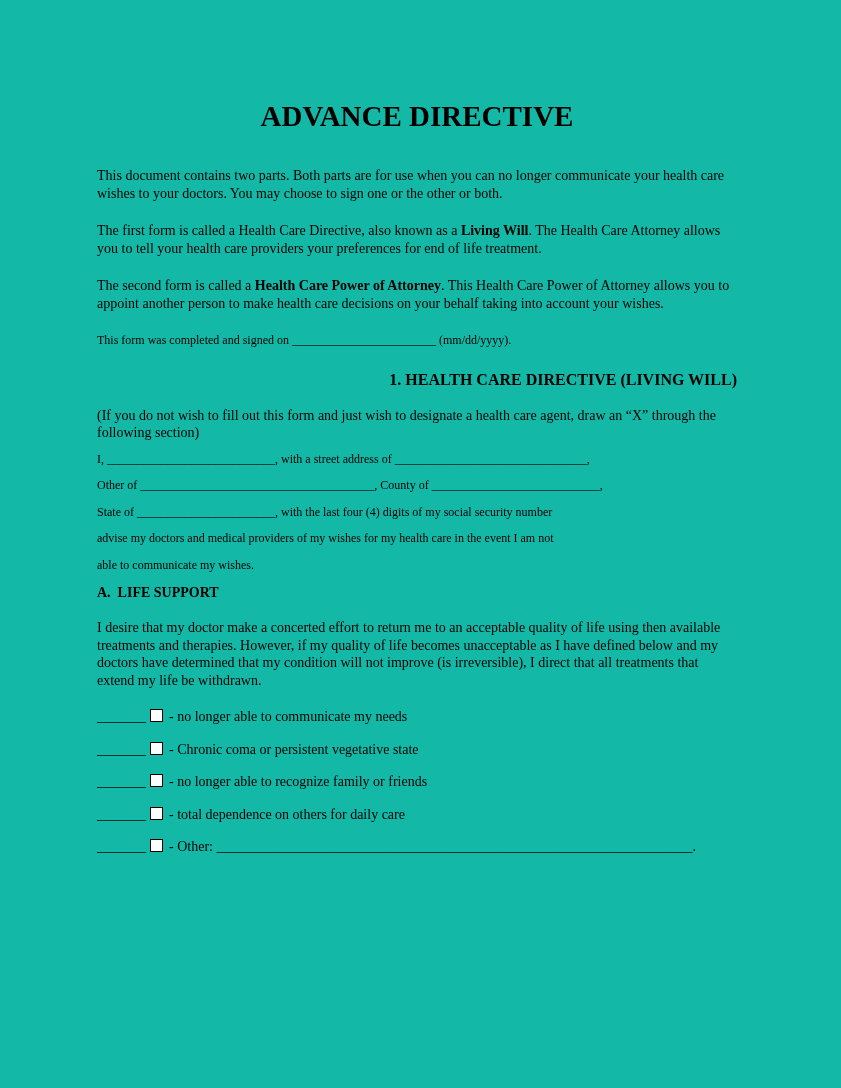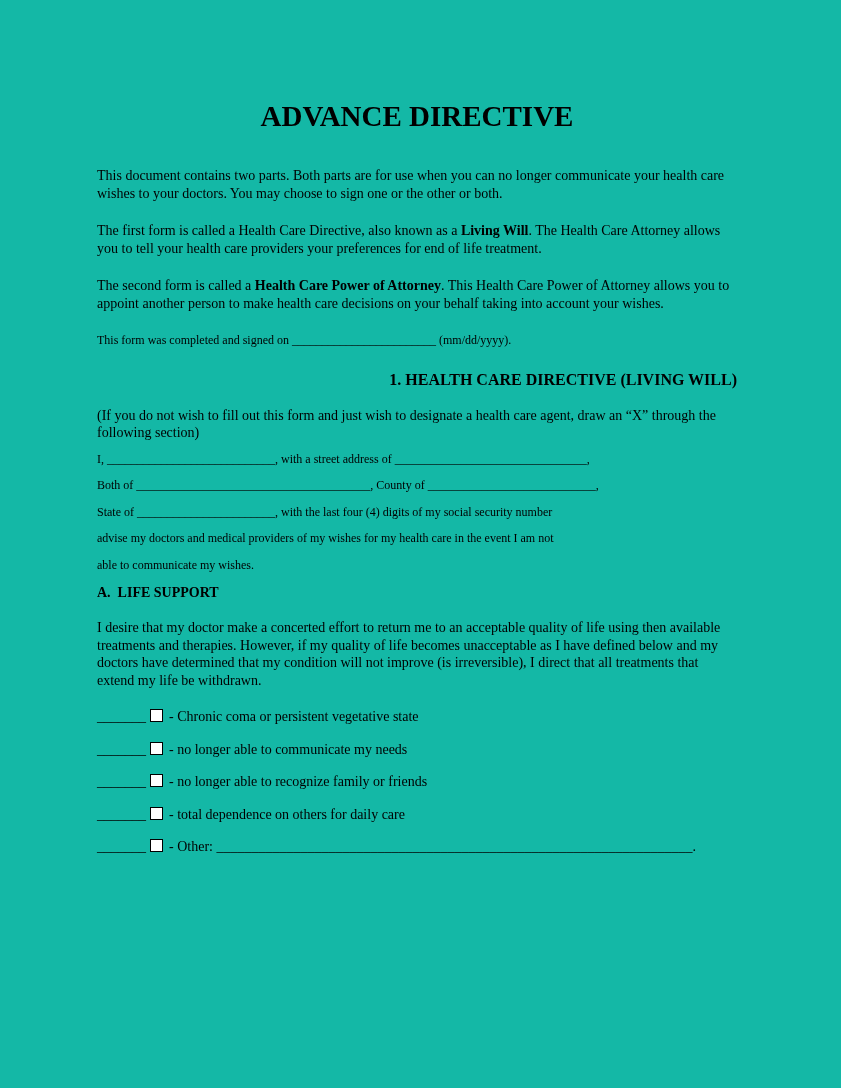--- a/index.html
+++ b/index.html
@@ -114,34 +114,34 @@
     <p class="para mt-20"><span class="t">The second form is called a </span><strong>Health Care Power of Attorney</strong><span class="t">. This Health Care Power of Attorney allows you to appoint another person to make health care decisions on your behalf taking into account your wishes.</span></p>
 
     <div class="line signed-line"><span class="t">This form was completed and signed on </span><span class="t blank">________________________</span><span class="t"> (mm/dd/yyyy).</span></div>
 
     <div class="section-heading">1. HEALTH CARE DIRECTIVE (LIVING WILL)</div>
 
     <p class="para note">(If you do not wish to fill out this form and just wish to designate a health care agent, draw an “X” through the following section)</p>
 
     <div class="identity">
       <div class="line"><span class="t">I, </span><span class="t blank">____________________________</span><span class="t">, with a street address of </span><span class="t blank">________________________________</span><span class="t">,</span></div>
-      <div class="line"><span class="t">Both of </span><span class="t blank">_______________________________________</span><span class="t">, County of </span><span class="t blank">____________________________</span><span class="t">,</span></div>
+      <div class="line"><span class="t">Other of </span><span class="t blank">_______________________________________</span><span class="t">, County of </span><span class="t blank">____________________________</span><span class="t">,</span></div>
       <div class="line"><span class="t">State of </span><span class="t blank">_______________________</span><span class="t">, with the last four (4) digits of my social security number</span></div>
       <div class="line">advise my doctors and medical providers of my wishes for my health care in the event I am not</div>
       <div class="line">able to communicate my wishes.</div>
     </div>
 
     <div class="sub-heading">A.  LIFE SUPPORT</div>
 
     <p class="para mt-17">I desire that my doctor make a concerted effort to return me to an acceptable quality of life using then available treatments and therapies. However, if my quality of life becomes unacceptable as I have defined below and my doctors have determined that my condition will not improve (is irreversible), I direct that all treatments that extend my life be withdrawn.</p>
 
 
     <div class="options">
+      <div class="opt-row"><span class="t blank">_______</span><span class="checkbox"></span><span class="t">- no longer able to communicate my needs</span></div>
       <div class="opt-row"><span class="t blank">_______</span><span class="checkbox"></span><span class="t">- Chronic coma or persistent vegetative state</span></div>
-      <div class="opt-row"><span class="t blank">_______</span><span class="checkbox"></span><span class="t">- no longer able to communicate my needs</span></div>
       <div class="opt-row"><span class="t blank">_______</span><span class="checkbox"></span><span class="t">- no longer able to recognize family or friends</span></div>
       <div class="opt-row"><span class="t blank">_______</span><span class="checkbox"></span><span class="t">- total dependence on others for daily care</span></div>
       <div class="opt-row"><span class="t blank">_______</span><span class="checkbox"></span><span class="t">- Other: </span><span class="t blank">____________________________________________________________________.</span></div>
     </div>
 
   </div>
 
 </div>
 
 </body></html>

